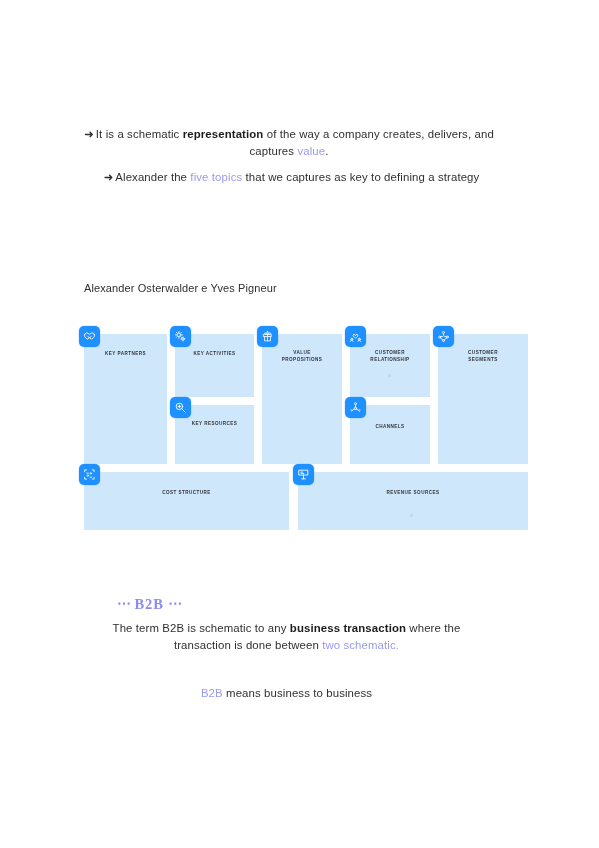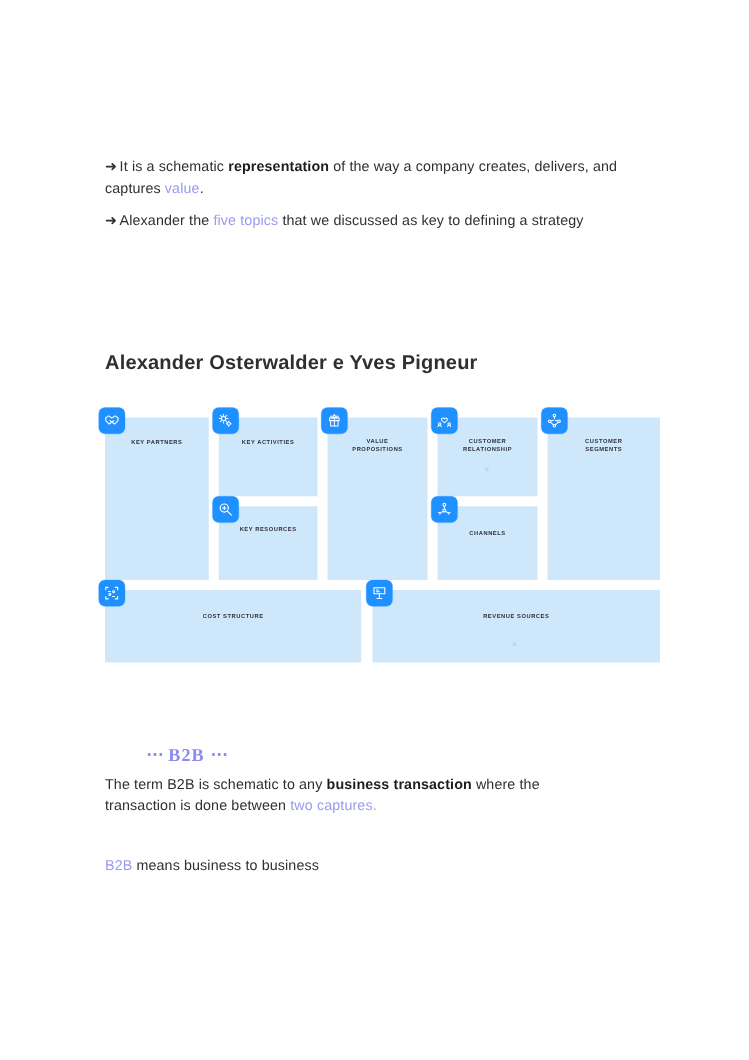--- a/index.html
+++ b/index.html
@@ -42,20 +42,21 @@
   .h-b2b    { left: 84px; top: 596px; margin-left: 33px; }
 
   
   .para {
     position: absolute;
     font-family: "Liberation Sans", sans-serif;
     font-size: 11.4px;
     line-height: 16.5px;
     color: #2f2f33;
     letter-spacing: 0.01em;
+    text-align: center;
   }
   .para .arrow {
     font-size: 11.4px;
     color: #2f2f33;
     margin-right: 2px;
   }
   .para b { font-weight: bold; color: #1d1d20; }
   .accent { color: #9a9af0; }
 
   .p1 { left: 84px; top: 126px; width: 410px; }
@@ -73,24 +74,23 @@
     color: #242428;
     text-decoration: underline;
     text-underline-offset: 2px;
     letter-spacing: 0.01em;
   }
   .canvas-author {
     position: absolute;
     left: 84px;
     top: 282px;
     font-family: "Liberation Sans", sans-serif;
-    font-size: 16px;
+    font-size: 11px;
     color: #2f2f33;
     letter-spacing: 0.01em;
-    font-weight: bold;
   }
 
   
   .bmc {
     position: absolute;
     left: 84px;
     top: 326px;
     width: 444px;
     height: 210px;
   }
@@ -139,21 +139,21 @@
 <body>
 
 <div class="page">
 
 
   <div class="para p1">
     <span class="arrow">➜</span><span>It is a schematic </span><b>representation</b><span> of the way a company creates, delivers, and captures </span><span class="accent">value</span><span>.</span>
   </div>
 
   <div class="para p2">
-    <span class="arrow">➜</span><span>Alexander the </span><span class="accent">five topics</span><span> that we discussed as key to defining a strategy</span>
+    <span class="arrow">➜</span><span>Alexander the </span><span class="accent">five topics</span><span> that we captures as key to defining a strategy</span>
   </div>
 
   <div class="canvas-author">Alexander Osterwalder e Yves Pigneur</div>
 
   <div class="bmc">
 
     <div class="bmc-box" style="left:0px; top:8px; width:83px; height:130px;">
       <div class="bmc-label" style="top:16px;">KEY PARTNERS</div>
     </div>
     <div class="bmc-icon" style="left:-5px; top:0px;">
@@ -269,20 +269,20 @@
 
   </div>
 
   <div class="section-heading h-b2b">
     <span class="dash">⋯</span>
     <span>B2B</span>
     <span class="dash">⋯</span>
   </div>
 
   <div class="para p-b2b-1">
-    <span>The term B2B is schematic to any </span><b>business transaction</b><span> where the transaction is done between </span><span class="accent">two captures.</span>
+    <span>The term B2B is schematic to any </span><b>business transaction</b><span> where the transaction is done between </span><span class="accent">two schematic.</span>
   </div>
 
   <div class="para p-b2b-2">
     <span class="accent">B2B</span><span> means business to business</span>
   </div>
 
 </div>
 
 </body></html>

